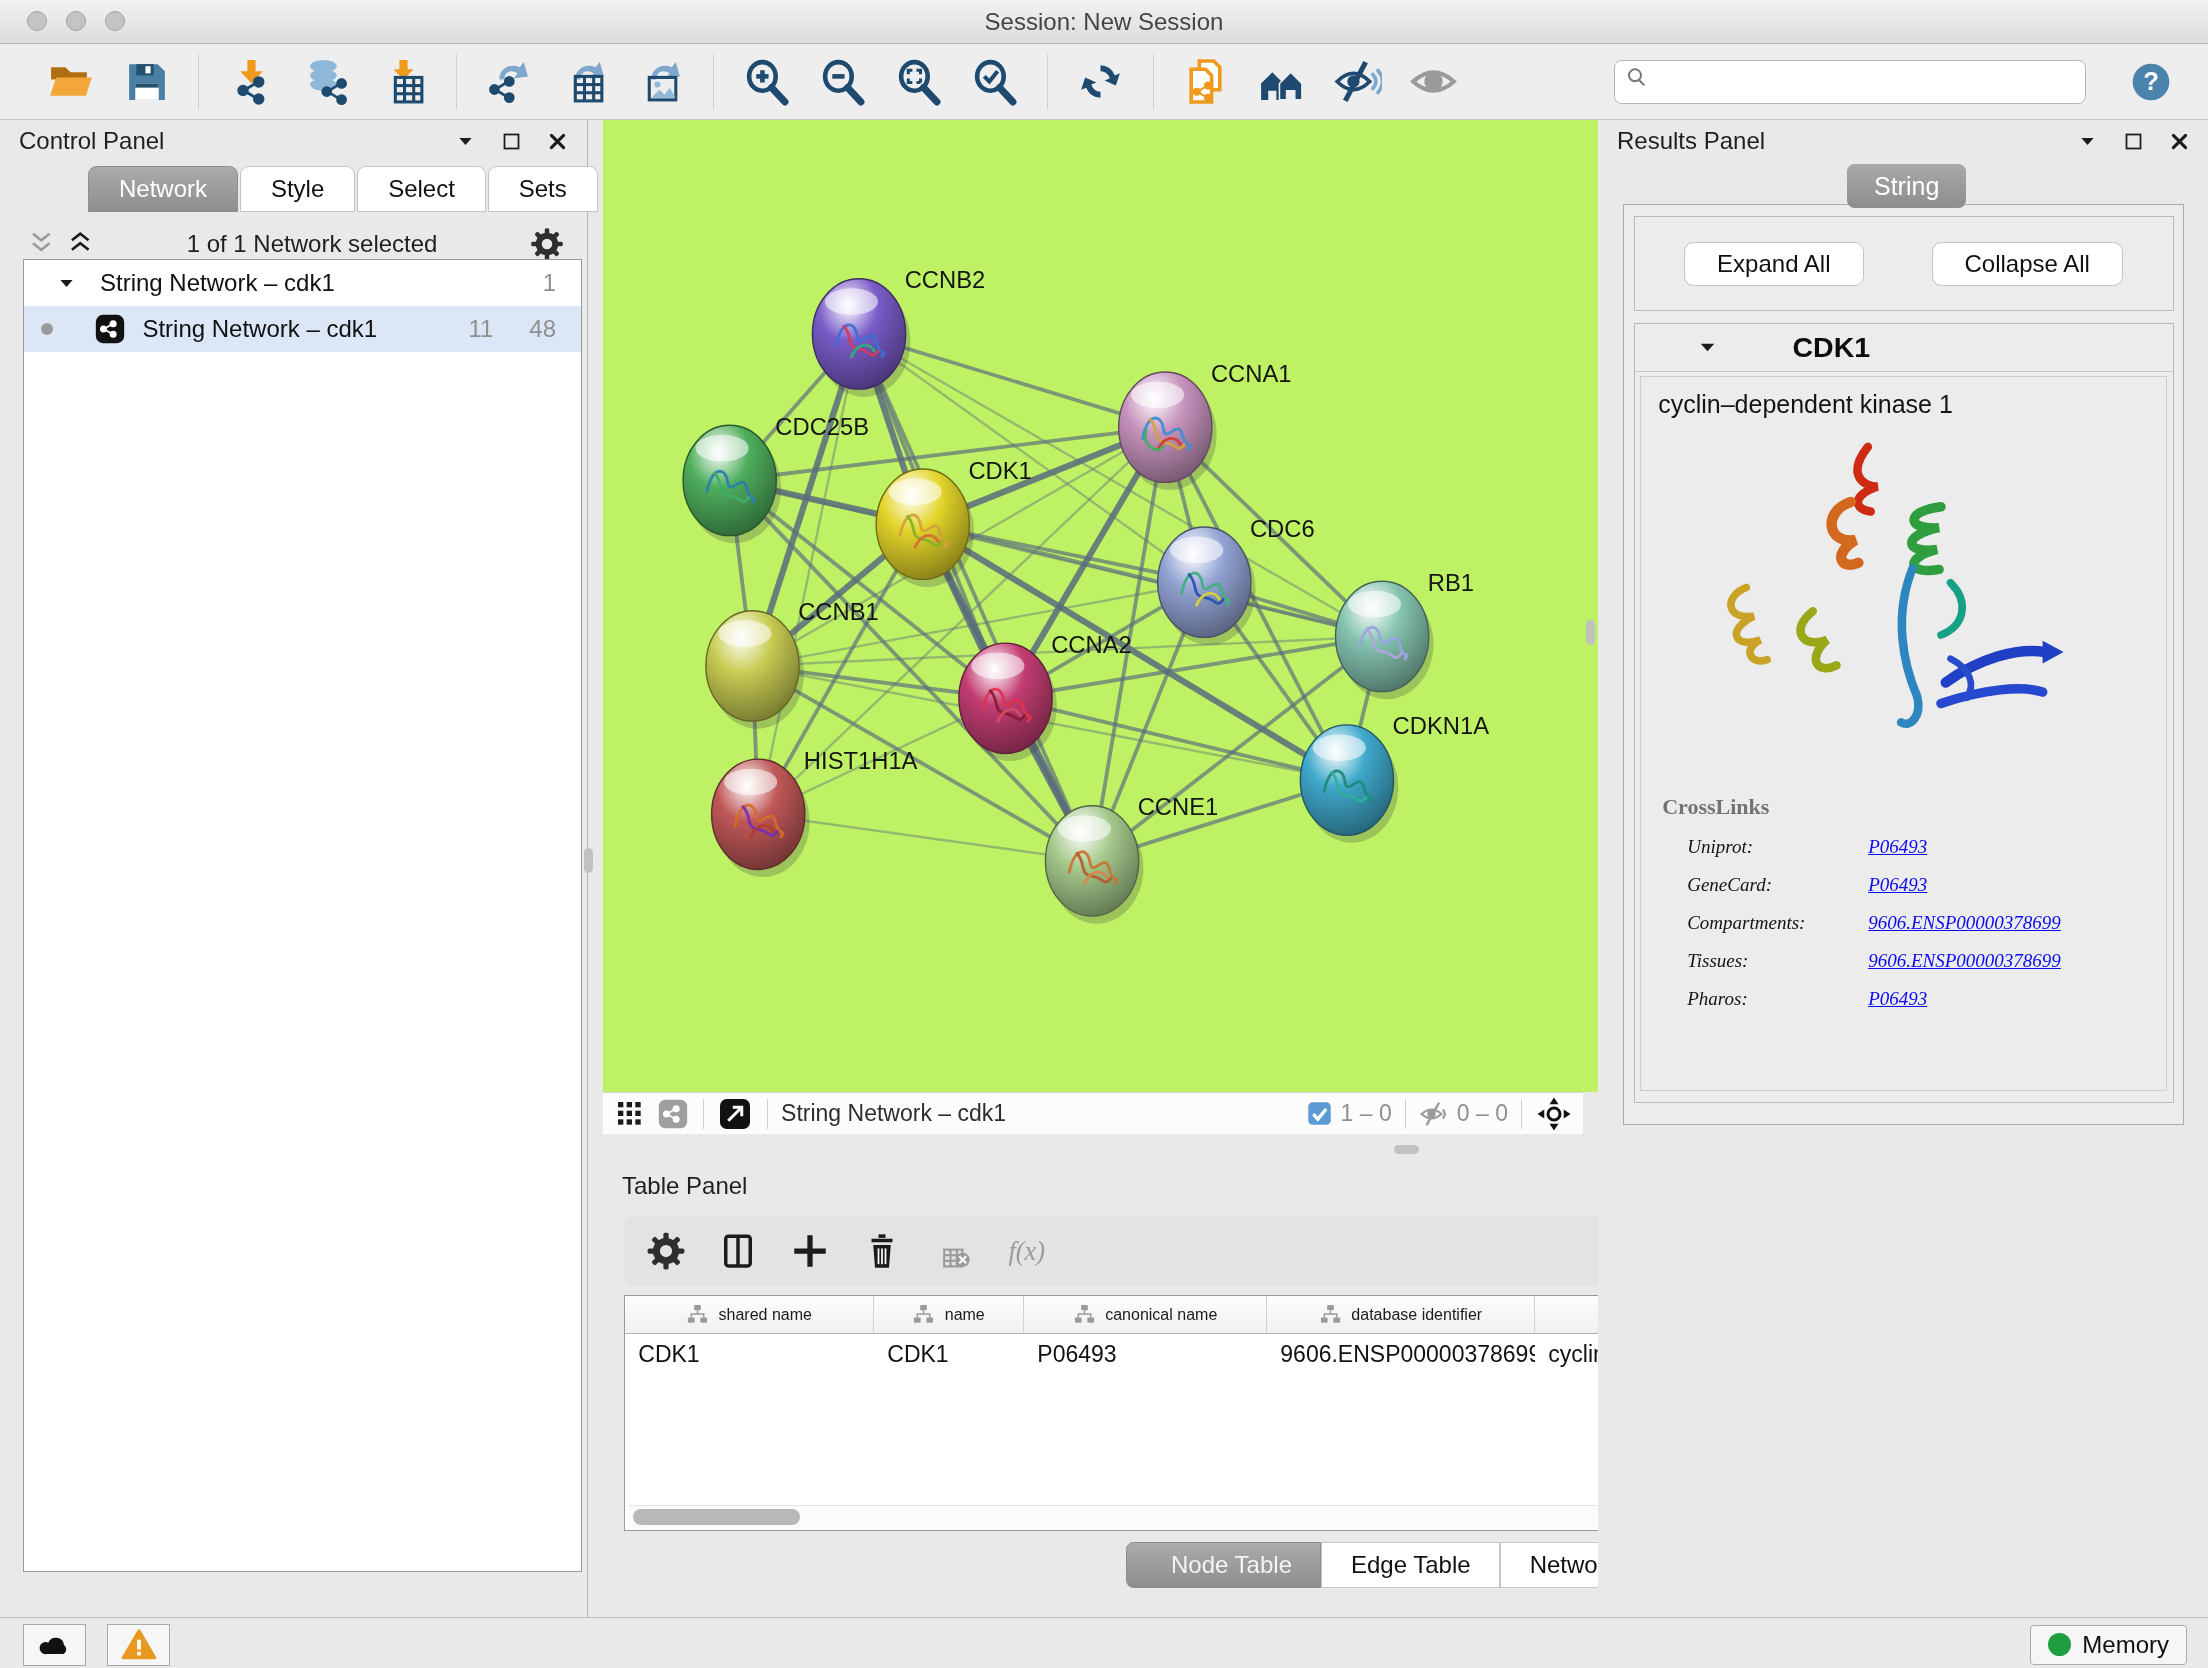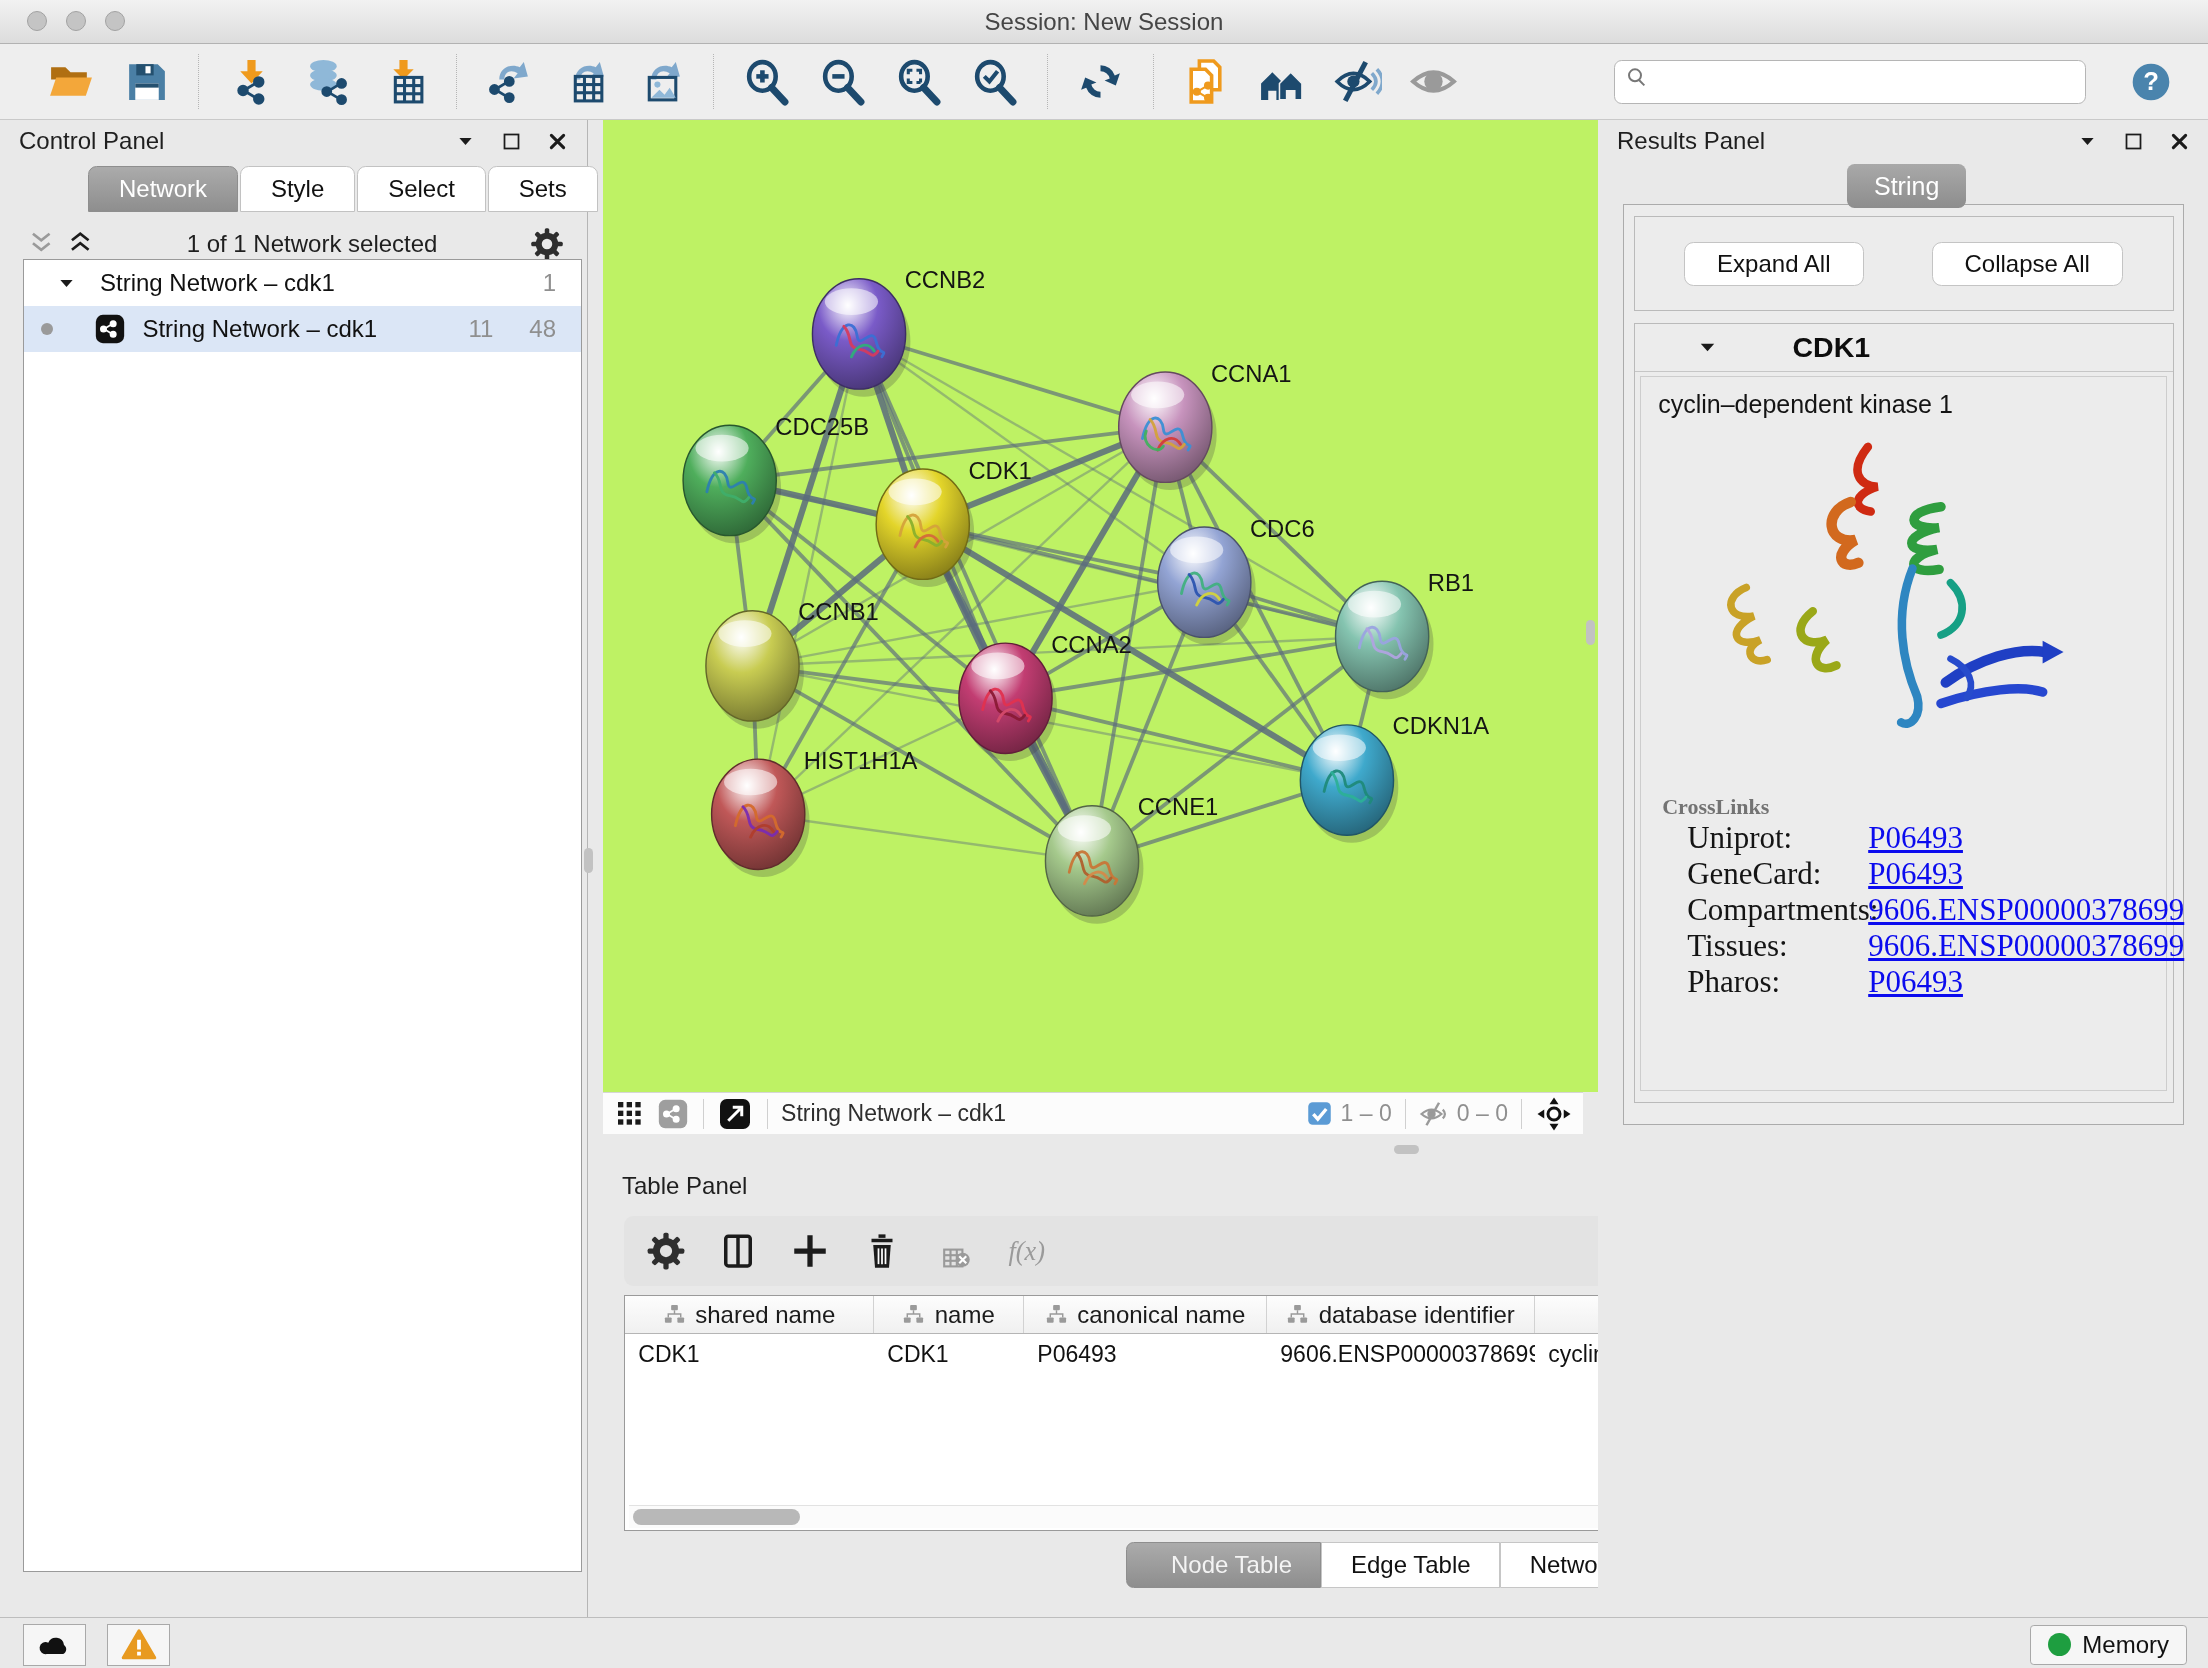--- a/index.html
+++ b/index.html
@@ -47,21 +47,21 @@
   .ns-sep { height:30px; border-left:1px solid #d0d0d0; margin:0 13.3px; }
   .ns-count { color:#8f8f8f; margin-left:7.6px; }
   .grip { position:absolute; background:#c2c2c2; border-radius:5.7px; }
 
   
   .table-panel { position:absolute; left:603px; top:1164px; width:1605px; height:453px; background:#e9e9e9; }
   .tp-toolbar { margin:7.6px 0 0 21px; width:1566px; height:70px; background:#e3e3e3; border-radius:9.5px;
     display:flex; align-items:center; padding-left:21px; gap:30px; }
   .tp-table { position:relative; margin:9.5px 0 0 21px; width:1566px; height:236px; background:#fff; border:1.9px solid #9a9a9a; overflow:hidden; }
   .th-row { display:flex; height:38px; background:linear-gradient(#fdfdfd,#f0f0f0); border-bottom:1.9px solid #b5b5b5; }
-  .th-cell { display:flex; align-items:center; justify-content:center; gap:9.5px; font-size:24px; color:#1b1b1b;
+  .th-cell { display:flex; align-items:center; justify-content:center; gap:9.5px; font-size:16px; color:#1b1b1b;
     border-right:1px solid #d2d2d2; overflow:hidden; white-space:nowrap; flex:none; }
   .td-row { display:flex; height:40px; }
   .td-cell { display:flex; align-items:center; padding-left:13.3px; font-size:23px; color:#111; overflow:hidden; white-space:nowrap; flex:none; }
   .hscroll { position:absolute; left:3.8px; bottom:1.9px; width:1535px; height:23px; background:#fbfbfb; border-top:1px solid #e2e2e2; }
   .hscroll .thumb { position:absolute; left:3.8px; top:2.9px; width:167px; height:16px; background:#b8b8b8; border-radius:8.6px; }
   .vstrip { position:absolute; right:0; top:0; width:21px; height:100%; background:#f4f4f4; border-left:1px solid #dcdcdc; }
   .tp-tabs { display:flex; margin:11.4px 0 0 523px; }
   .btab { height:46px; padding:0 28.5px; display:flex; align-items:center; font-size:24px; background:#fff;
     border:1px solid #c6c6c6; color:#111; }
   .btab:first-child { border-radius:7.6px 0 0 7.6px; }
@@ -76,21 +76,21 @@
   .rp-expandbox { margin:11.4px 9.5px 0 9.5px; border:1.9px solid #bababa; height:95px; display:flex; align-items:center; justify-content:center; gap:68px; }
   .rp-btn { height:44px; padding:0 32px; display:flex; align-items:center; background:#fff; border:1.9px solid #c4c4c4;
     border-radius:9.5px; font-size:24px; color:#111; }
   .rp-sections { margin:11.4px 9.5px 0 9.5px; border:1.9px solid #bababa; height:780px; background:#ececec; position:relative; }
   .gene-head { height:48px; display:flex; align-items:center; border-bottom:1.9px solid #c6c6c6; }
   .gene-name { font-size:28.5px; font-weight:bold; margin-left:74px; color:#0d0d0d; }
   .gene-body { position:relative; margin:3.8px 5.7px; border:1px solid #cdcdcd; height:715px; background:#ececec; }
   .gene-desc { padding:13.3px 0 0 17px; font-size:25px; color:#141414; }
   .crosslinks { position:absolute; left:21px; top:417px; font-family:"Liberation Serif",serif; }
   .cl-title { font-size:22px; font-weight:bold; color:#737373; }
-  .cl-row { display:flex; margin-top:0; font-size:31px; }
+  .cl-row { display:flex; margin-top:16px; font-size:19px;font-style:italic; }
   .cl-label { width:181px; margin-left:25px; color:#141414; }
   .cl-link { color:#0b0bee; text-decoration:underline; }
 
   
   .statusbar { position:absolute; left:0; top:1617px; width:2208px; height:51px; background:#e9e9e9; border-top:1px solid #bdbdbd; }
   .sb-btn { position:absolute; top:5.7px; width:63px; height:42px; background:#f6f6f6; border:1.9px solid #a9a9a9;
     display:flex; align-items:center; justify-content:center; }
   .mem-btn { position:absolute; right:21px; top:6.7px; height:40px; background:#f6f6f6; border:1.9px solid #a9a9a9;
     border-radius:3.8px; display:flex; align-items:center; gap:11px; padding:0 17px; font-size:24px; color:#111; }
   .mem-dot { width:23px; height:23px; border-radius:50%; background:#1e9e40; }

